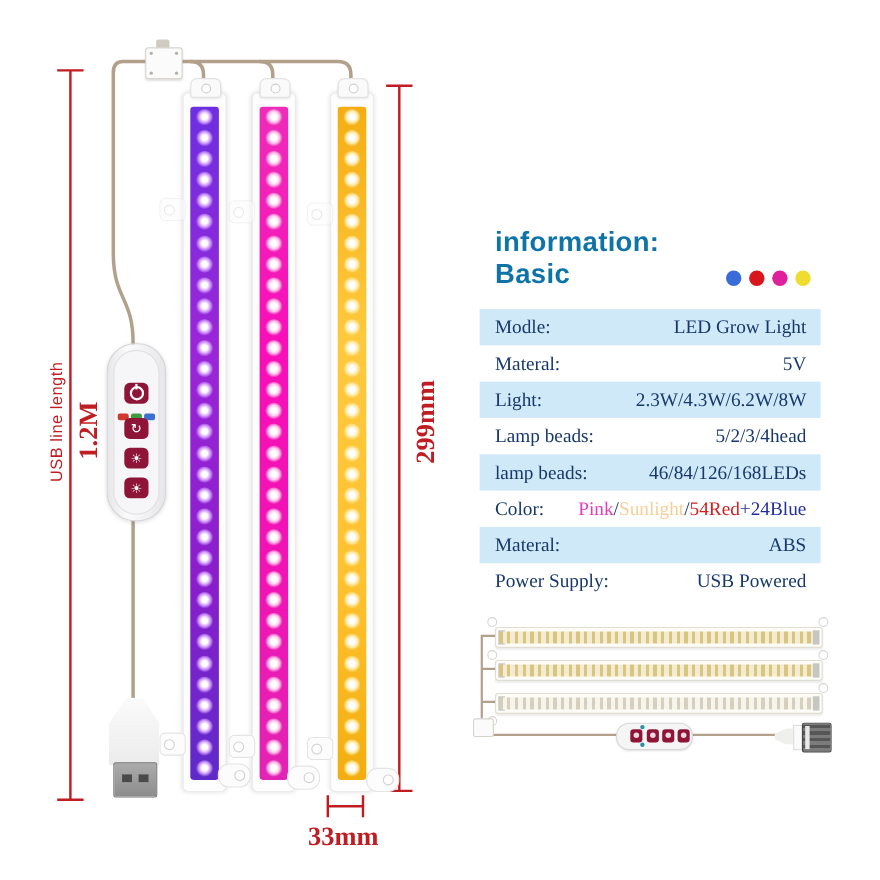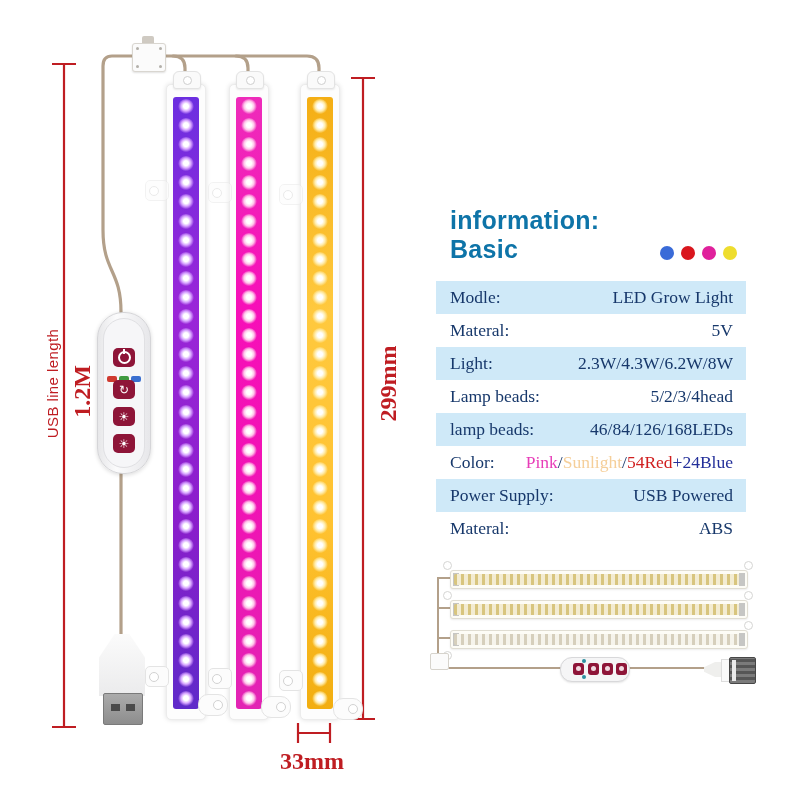--- a/index.html
+++ b/index.html
@@ -330,26 +330,26 @@
     </div>
     <div class="trow">
       <span class="tlabel">lamp beads:</span>
       <span class="tvalue">46/84/126/168LEDs</span>
     </div>
     <div class="trow">
       <span class="tlabel">Color:</span>
       <span class="tvalue"><span class="seg" style="color: rgb(231, 60, 184);">Pink</span><span class="seg" style="color: rgb(23, 56, 107);">/</span><span class="seg" style="color: rgb(245, 207, 154);">Sunlight</span><span class="seg" style="color: rgb(23, 56, 107);">/</span><span class="seg" style="color: rgb(208, 31, 31);">54Red</span><span class="seg" style="color: rgb(35, 47, 154);">+24Blue</span></span>
     </div>
     <div class="trow">
+      <span class="tlabel">Materal:</span>
+      <span class="tvalue">ABS</span>
+    </div>
+    <div class="trow">
       <span class="tlabel">Power Supply:</span>
       <span class="tvalue">USB Powered</span>
-    </div>
-    <div class="trow">
-      <span class="tlabel">Materal:</span>
-      <span class="tvalue">ABS</span>
     </div>
   </div>
 
   <div class="ring" style="left:443px;top:561px"></div>
   <div class="ring" style="left:744px;top:561px"></div>
   <div class="ring" style="left:443px;top:591px"></div>
   <div class="ring" style="left:744px;top:591px"></div>
   <div class="ring" style="left:443px;top:651px"></div>
   <div class="ring" style="left:744px;top:621px"></div>
 

